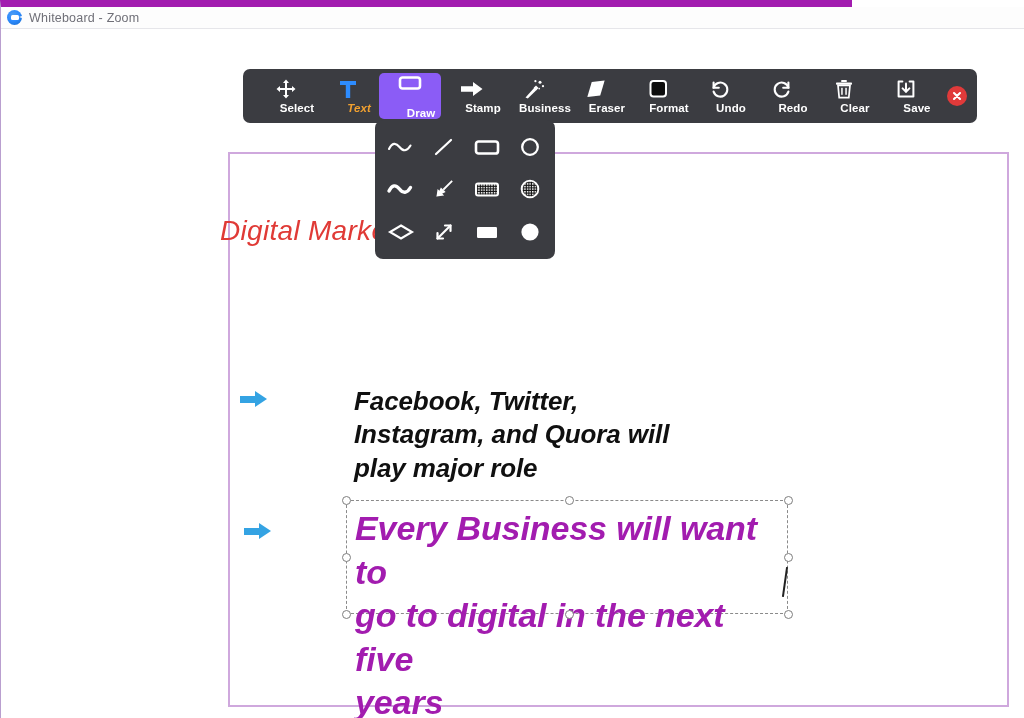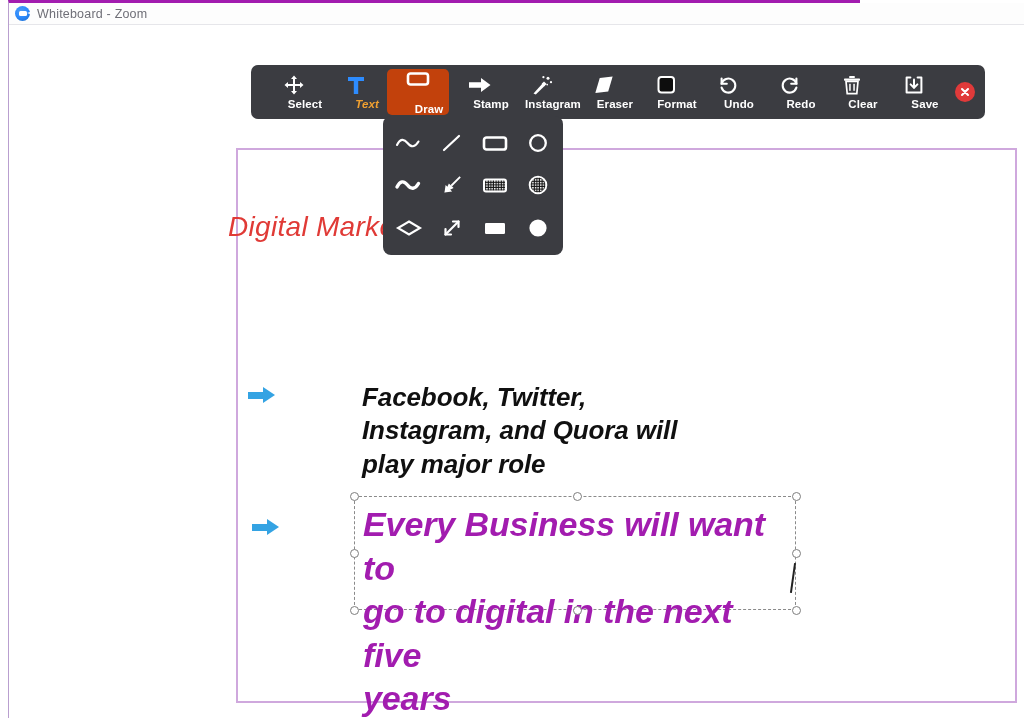--- a/index.html
+++ b/index.html
@@ -16,22 +16,21 @@
   }
 
   
   #app-window {
     position: absolute;
     left: 0; top: 0;
     width: 852px; height: 718px;
     background: #ffffff;
     box-sizing: border-box;
     border-left: 1px solid #b99fcf;
-    border-top: 3px solid #a21caf;
-    margin-left: 8px;
+    border-top: 7px solid #a21caf;
   }
   #title-bar {
     position: absolute;
     left: 0; top: 0;
     width: 1024px; height: 22px;
     background: #fdfdfd;
     display: flex;
     align-items: center;
     padding-left: 6px;
     box-sizing: border-box;
@@ -189,21 +188,21 @@
     width: 62px;
     height: 46px;
     display: flex;
     flex-direction: column;
     align-items: center;
     justify-content: center;
     border-radius: 5px;
     cursor: pointer;
     user-select: none;
   }
-  .tool-item.active { background: #c2410c; gap: 12px; }
+  .tool-item.active { background: #8b5cf6; gap: 12px; }
   .tool-icon {
     height: 22px;
     display: flex;
     align-items: center;
     justify-content: center;
     margin-bottom: 2px;
   }
   .tool-label {
     font-size: 11.5px;
     font-weight: bold;
@@ -337,21 +336,21 @@
       <span class="tool-icon">
         <svg width="22" height="20" viewBox="0 0 22 20" fill="#fff">
           <path d="M2.5 18.5 L11.5 8.5 L13.8 10.8 L4.8 19.5 Z"></path>
           <path d="M13 6.5 L15.6 8.9 L13.3 11.2 L10.7 8.8 Z"></path>
           <circle cx="17" cy="3.2" r="1.5"></circle>
           <circle cx="12.4" cy="2.2" r="1.1"></circle>
           <circle cx="20" cy="7.2" r="1.1"></circle>
           <circle cx="16.2" cy="9.6" r="0.85"></circle>
         </svg>
       </span>
-      <span class="tool-label">Instagram</span>
+      <span class="tool-label">Business</span>
     </div>
 
     <div class="tool-item">
       <span class="tool-icon">
         <svg width="22" height="18" viewBox="0 0 22 18" fill="#fff">
           <path d="M7.5 1.5 L20.5 1.5 L14.5 16 L1.5 16 Z" transform="rotate(-6 11 9)"></path>
         </svg>
       </span>
       <span class="tool-label">Eraser</span>
     </div>

